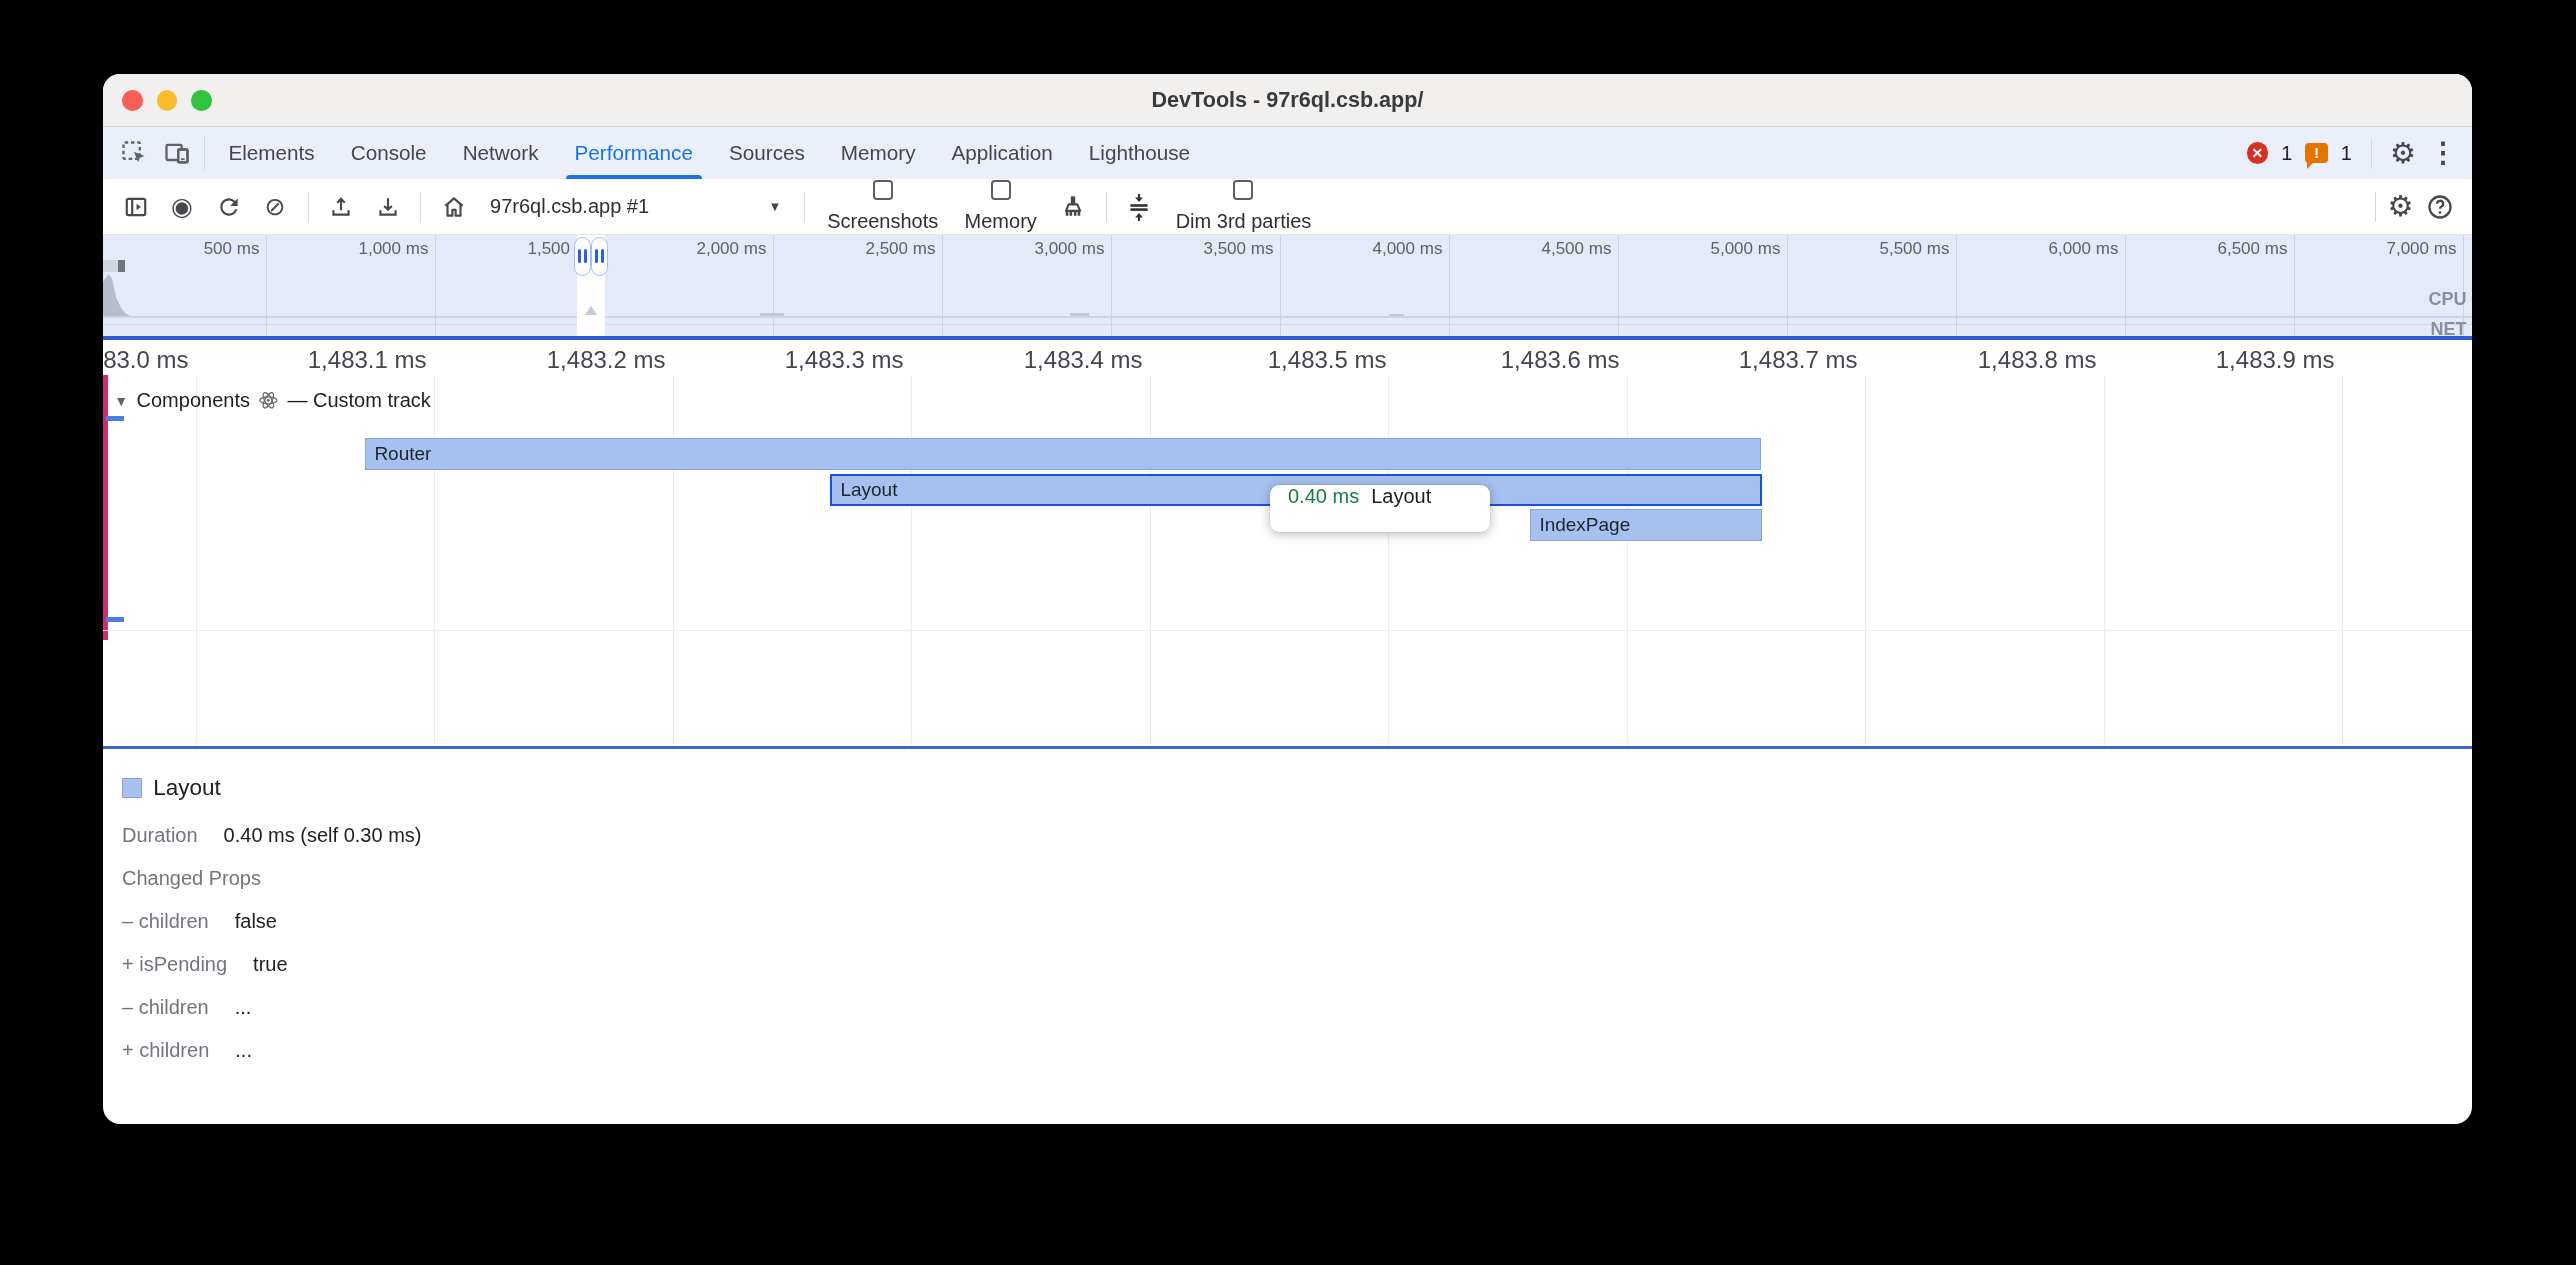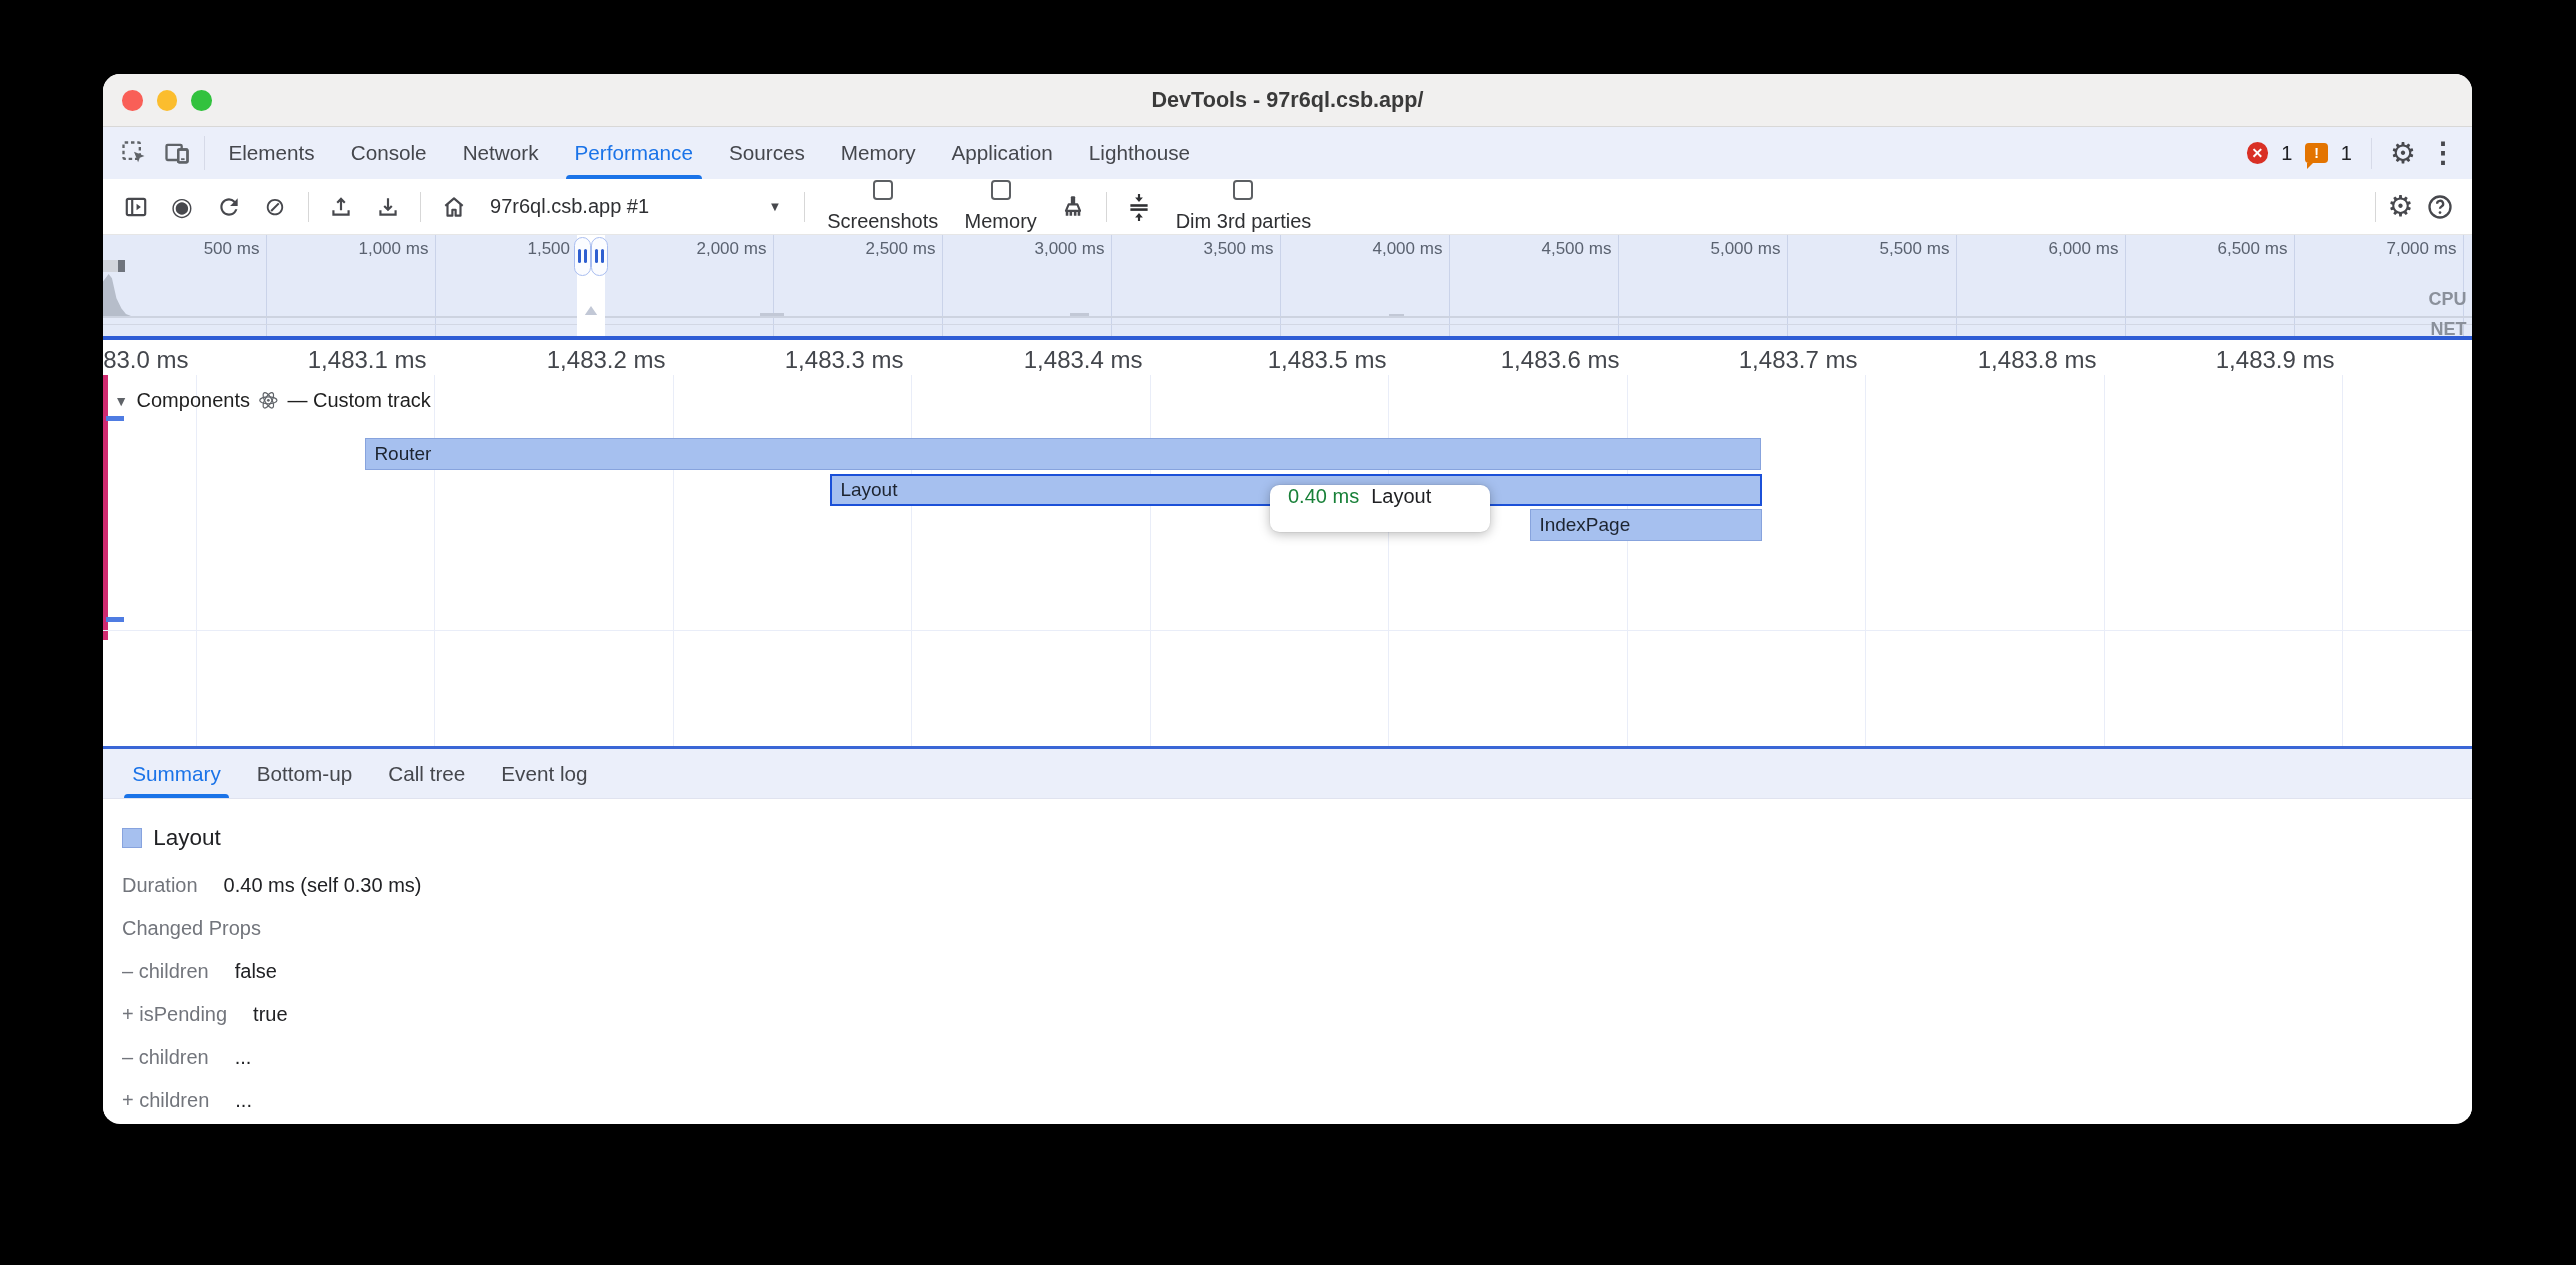--- a/index.html
+++ b/index.html
@@ -320,26 +320,20 @@
         <div class="bar selected" style="left: 727px; width: 932px; top: 99px;">Layout</div>
         <div class="bar" style="left: 1427px; width: 232px; top: 134px;">IndexPage</div>
       </div>
     <div class="tooltip" id="flame-tooltip" style="left: 1167px; top: 110px; min-width: 220px;">
       <span class="tt-dur">0.40 ms</span>
       <span class="tt-name">Layout</span>
     </div>
     <div class="flame-bottom-line"></div>
   </div>
 
-  <div class="bottom-tabs" id="bottom-tabs">
-      <div class="tab active">Summary</div>
-      <div class="tab">Bottom-up</div>
-      <div class="tab">Call tree</div>
-      <div class="tab">Event log</div>
-    </div>
 
   <div class="summary">
     <div class="sum-title">
       <span class="swatch"></span>
       <span>Layout</span>
     </div>
     <div id="summary-rows">
         <div class="srow">
           <span class="k">Duration</span>
           <span class="v">0.40 ms (self 0.30 ms)</span>

